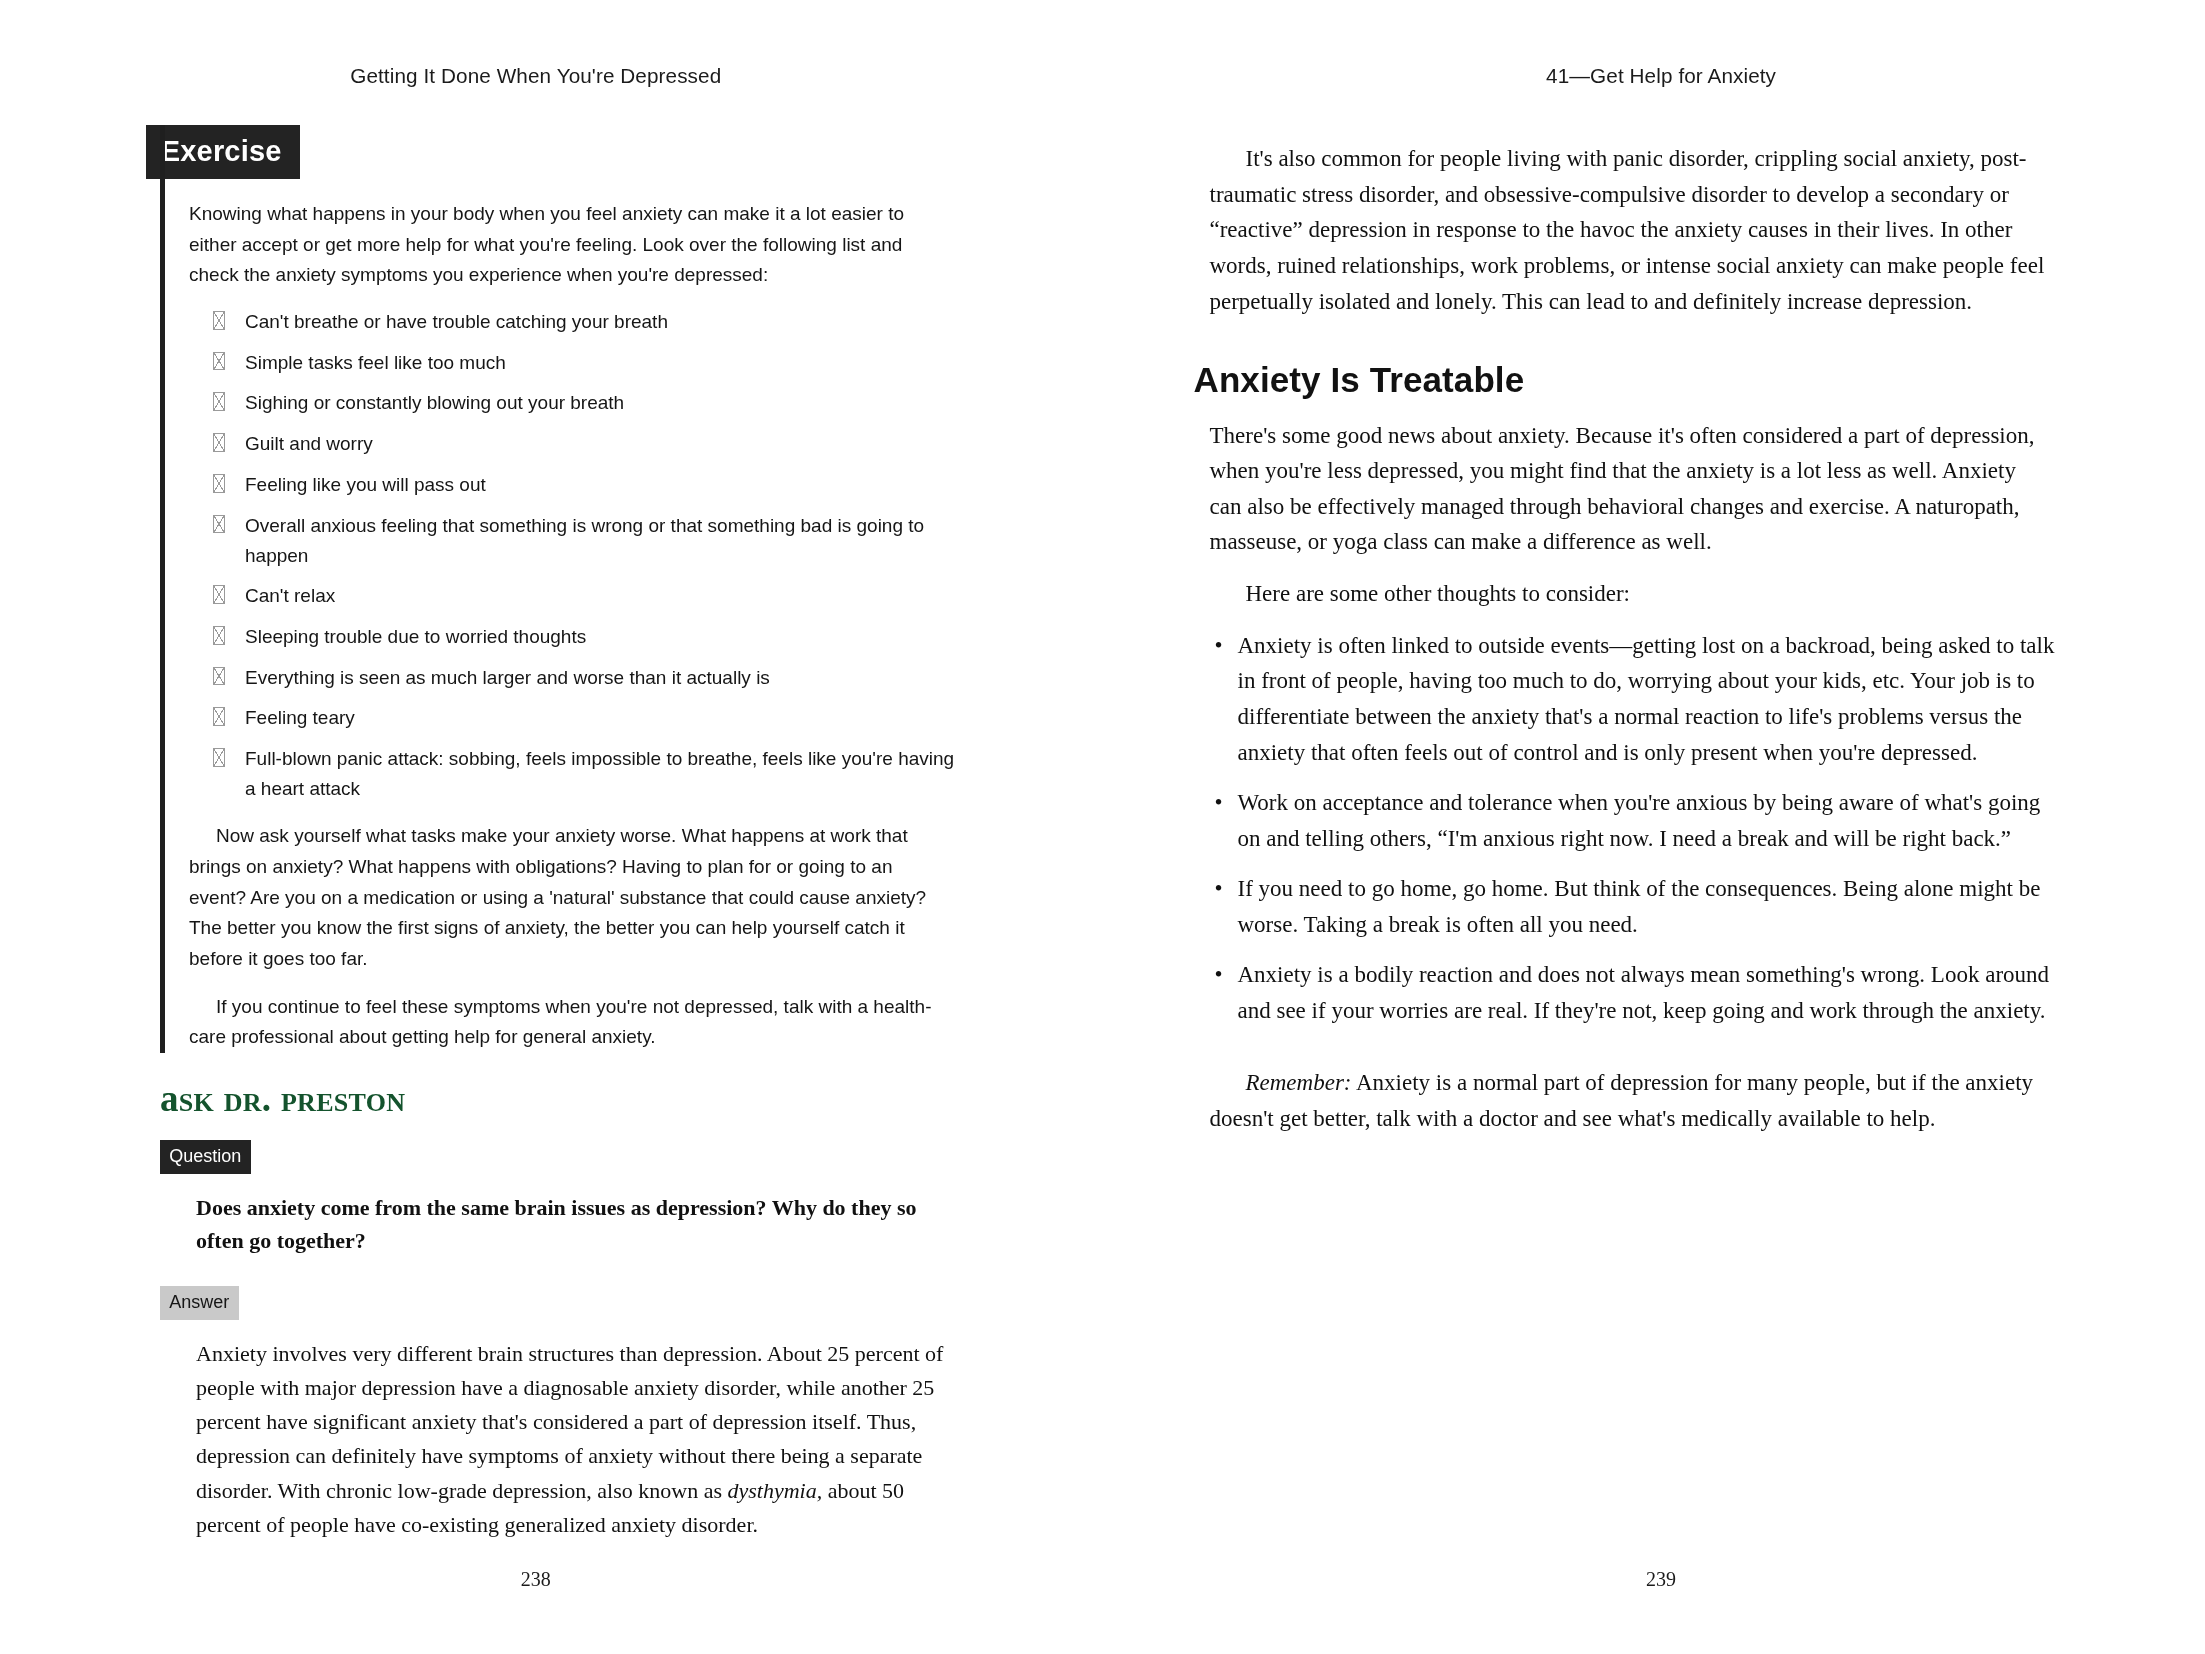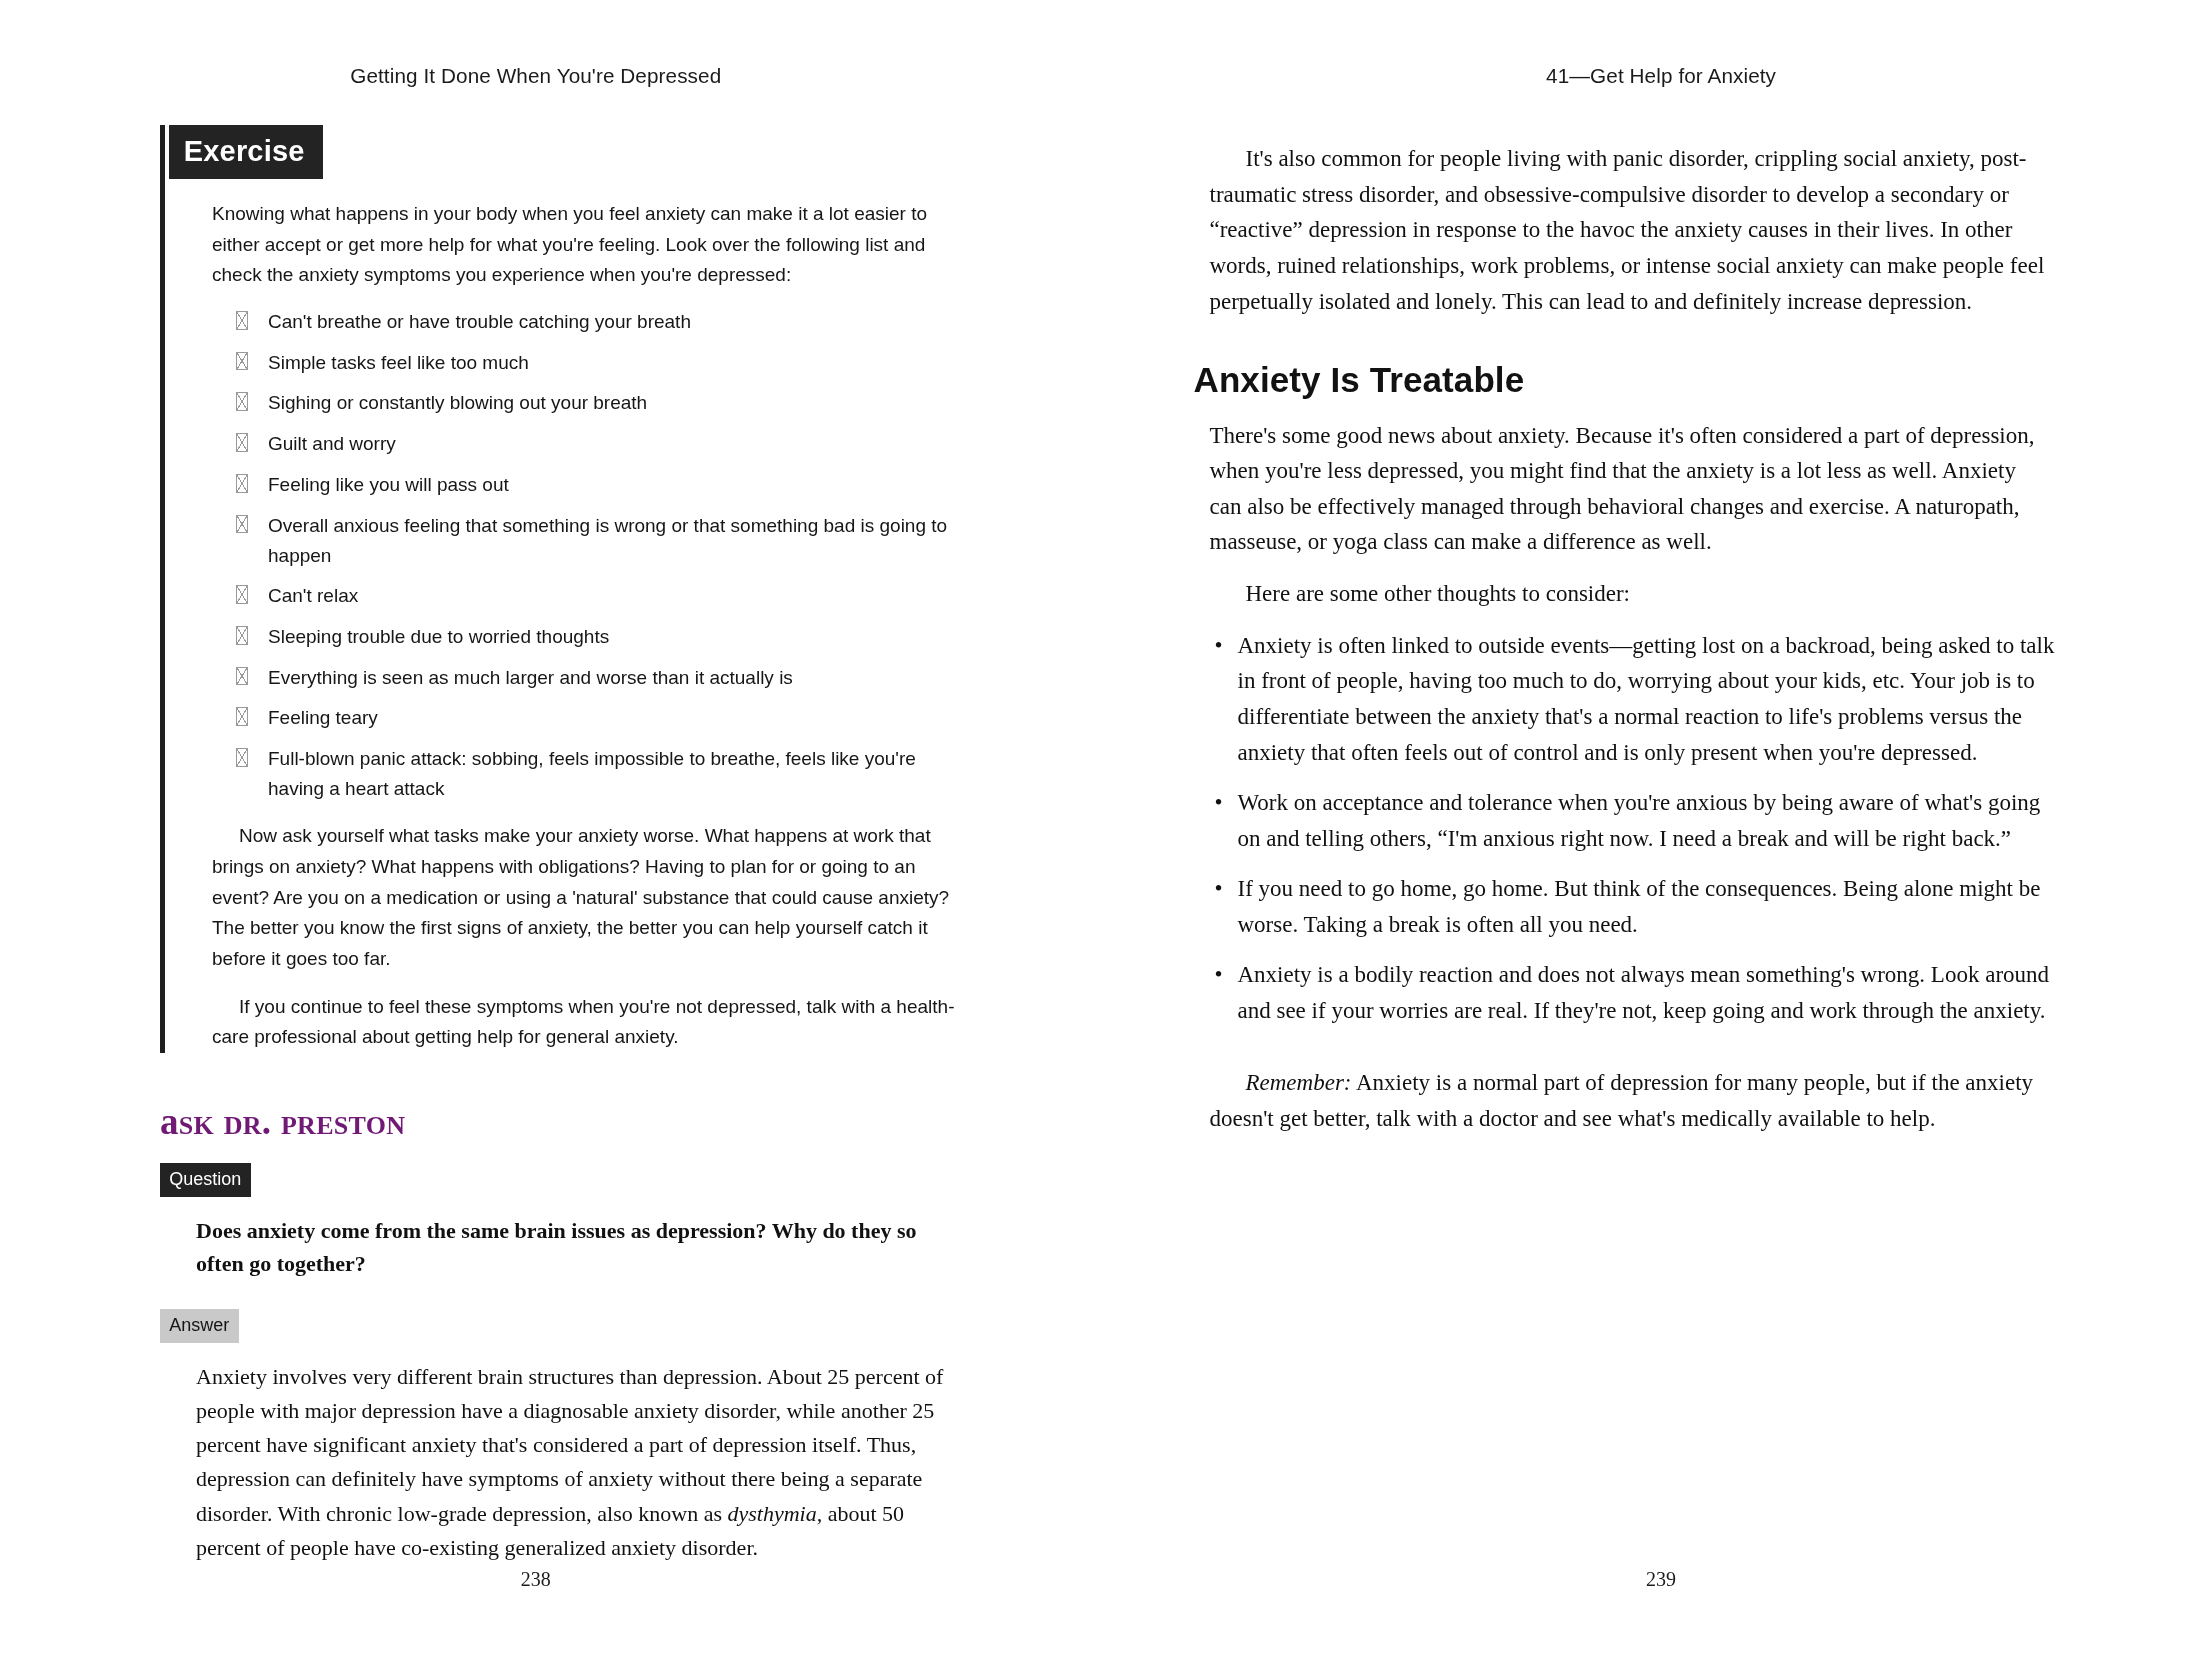--- a/index.html
+++ b/index.html
@@ -63,22 +63,22 @@
   .left-body {
     position: absolute;
     left: 160px;
     right: 133px;
     top: 125px;
   }
 
   
   .exercise-box {
     position: relative;
-    padding-left: 52px;
-    margin-bottom: 47px;
+    padding-left: 29px;
+    margin-bottom: 24px;
   }
   .exercise-rule {
     position: absolute;
     left: 0;
     top: 0;
     bottom: 0;
     width: 5.3px;
     background: #1f1f1f;
   }
   .exercise-tag {
@@ -132,21 +132,21 @@
   }
 
   .ex-tail { margin-top: 24px; }
 
   
   .ask-heading {
     font-family: "Liberation Serif", serif;
     font-weight: 700;
     font-size: 37px;
     letter-spacing: 0.3px;
-    color: #701a75;
+    color: #14532d;
     margin: 0 0 20px 0;
     font-variant: small-caps;
     text-transform: lowercase;
   }
   .ask-heading::first-letter { font-variant: normal; }
 
   .qa-tag {
     display: inline-block;
     font-family: "Liberation Sans", sans-serif;
     font-size: 18px;

